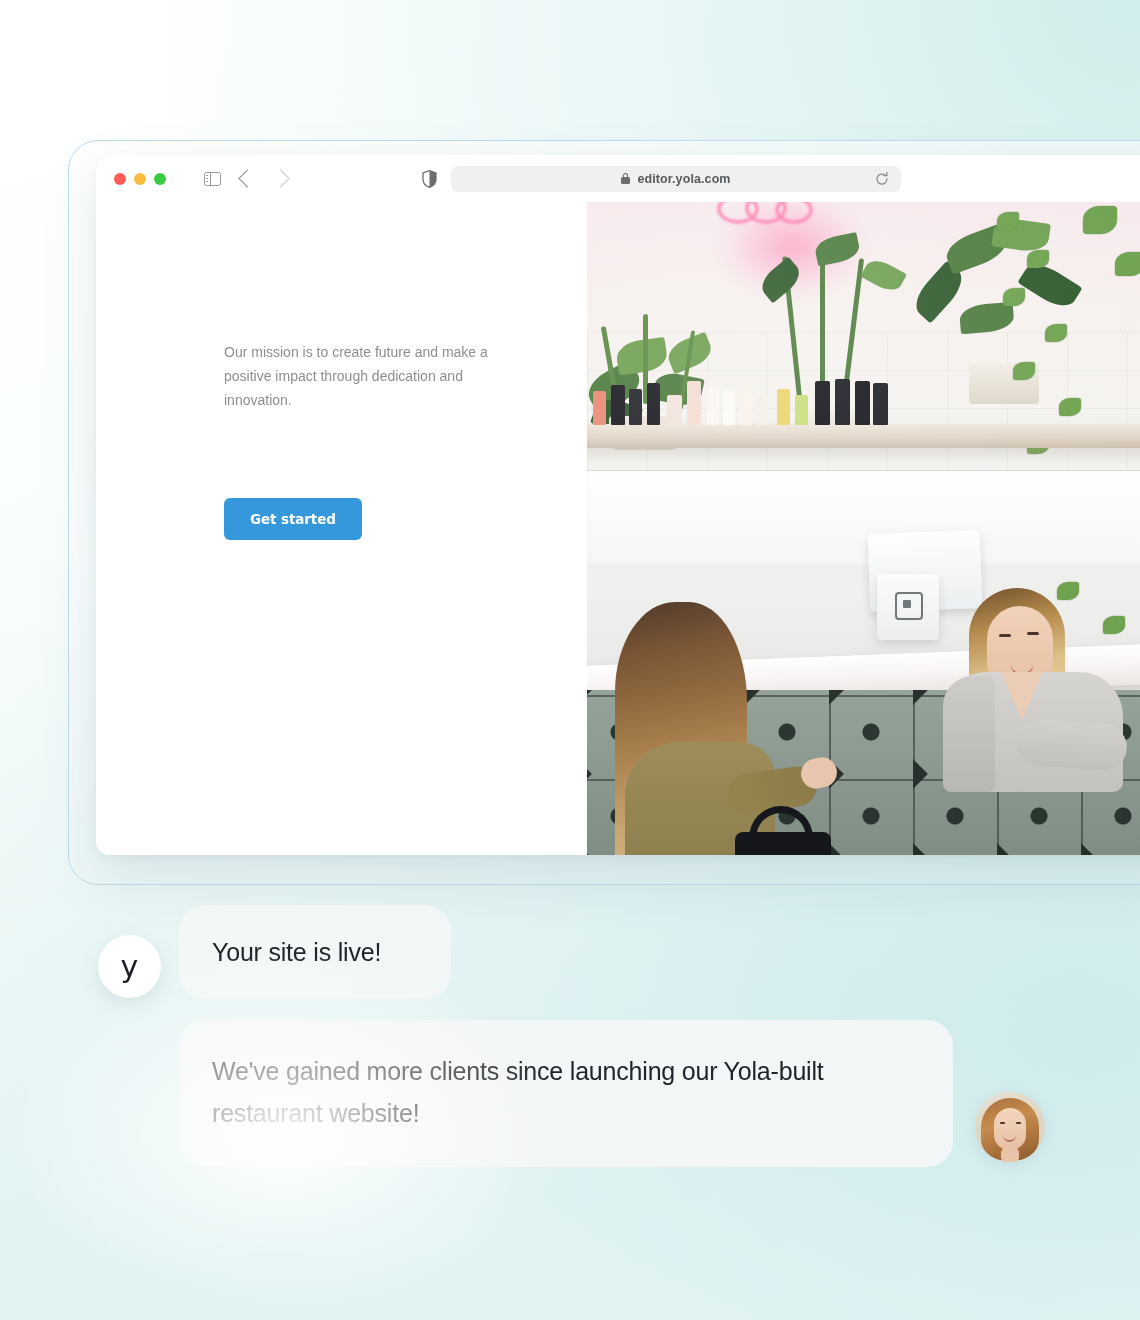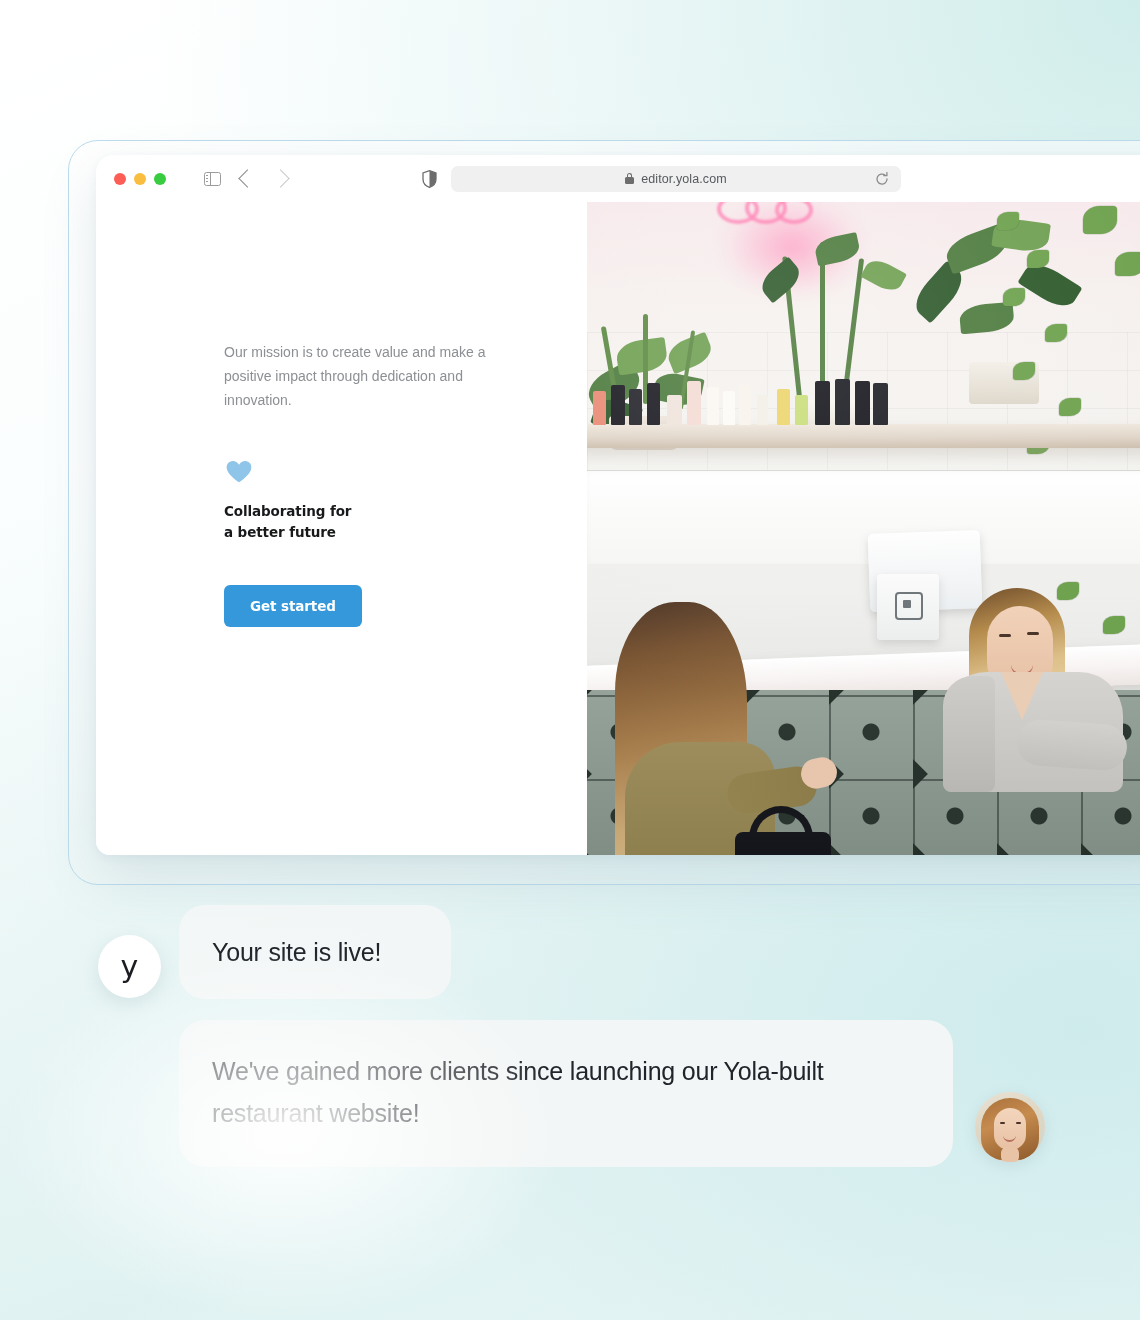--- a/index.html
+++ b/index.html
@@ -133,20 +133,21 @@
   .urlbar {
     flex: 1;
     height: 26px;
     background: #f0f0f0;
     border-radius: 7px;
     display: flex;
     align-items: center;
     justify-content: center;
     position: relative;
     max-width: 450px;
+    font-weight: bold;
   }
   .urlbar-inner { display:flex; align-items:center; gap:7px; }
   .lock { width: 9px; height: 11px; position: relative; flex:none; }
   .lock .body {
     position:absolute; left:0; bottom:0; width:9px; height:7px;
     background:#6d6d6d; border-radius:1.5px;
   }
   .lock .shackle {
     position:absolute; left:2px; top:0; width:5px; height:5px;
     border:1.4px solid #6d6d6d; border-bottom:none;
@@ -567,33 +568,25 @@
               <path d="M11.9 0.6 L11.9 3.7 L8.8 3.7" fill="none" stroke="#8b8b8b" stroke-width="1.3" stroke-linecap="round" stroke-linejoin="round"></path>
             </svg>
           </span>
         </div>
       </div>
     </div>
 
     <div class="site">
 
       <div class="site-left">
-        <p class="subtext">Our mission is to create value and make a positive impact through dedication and innovation.</p>
+        <p class="subtext">Our mission is to create future and make a positive impact through dedication and innovation.</p>
 
         <div class="features">
 
 
-          <div class="feature">
-            <div class="feat-icon">
-              <svg width="30" height="30" viewBox="0 0 24 24" fill="#8ec5e9">
-                <path d="M12 21s-8.2-5.1-9.6-10.2C1.3 7.1 3.7 4 7.1 4c2.1 0 3.8 1.3 4.9 3 1.1-1.7 2.8-3 4.9-3 3.4 0 5.8 3.1 4.7 6.8C20.2 15.9 12 21 12 21z"></path>
-              </svg>
-            </div>
-            <div class="feat-label">Collaborating for a better future</div>
-          </div>
 
         </div>
 
         <button class="cta">Get started</button>
       </div>
 
       <div class="site-photo">
         <div class="ph wall"></div>
         <div class="ph tile-grid"></div>
         <div class="ph neon-glow"></div>

